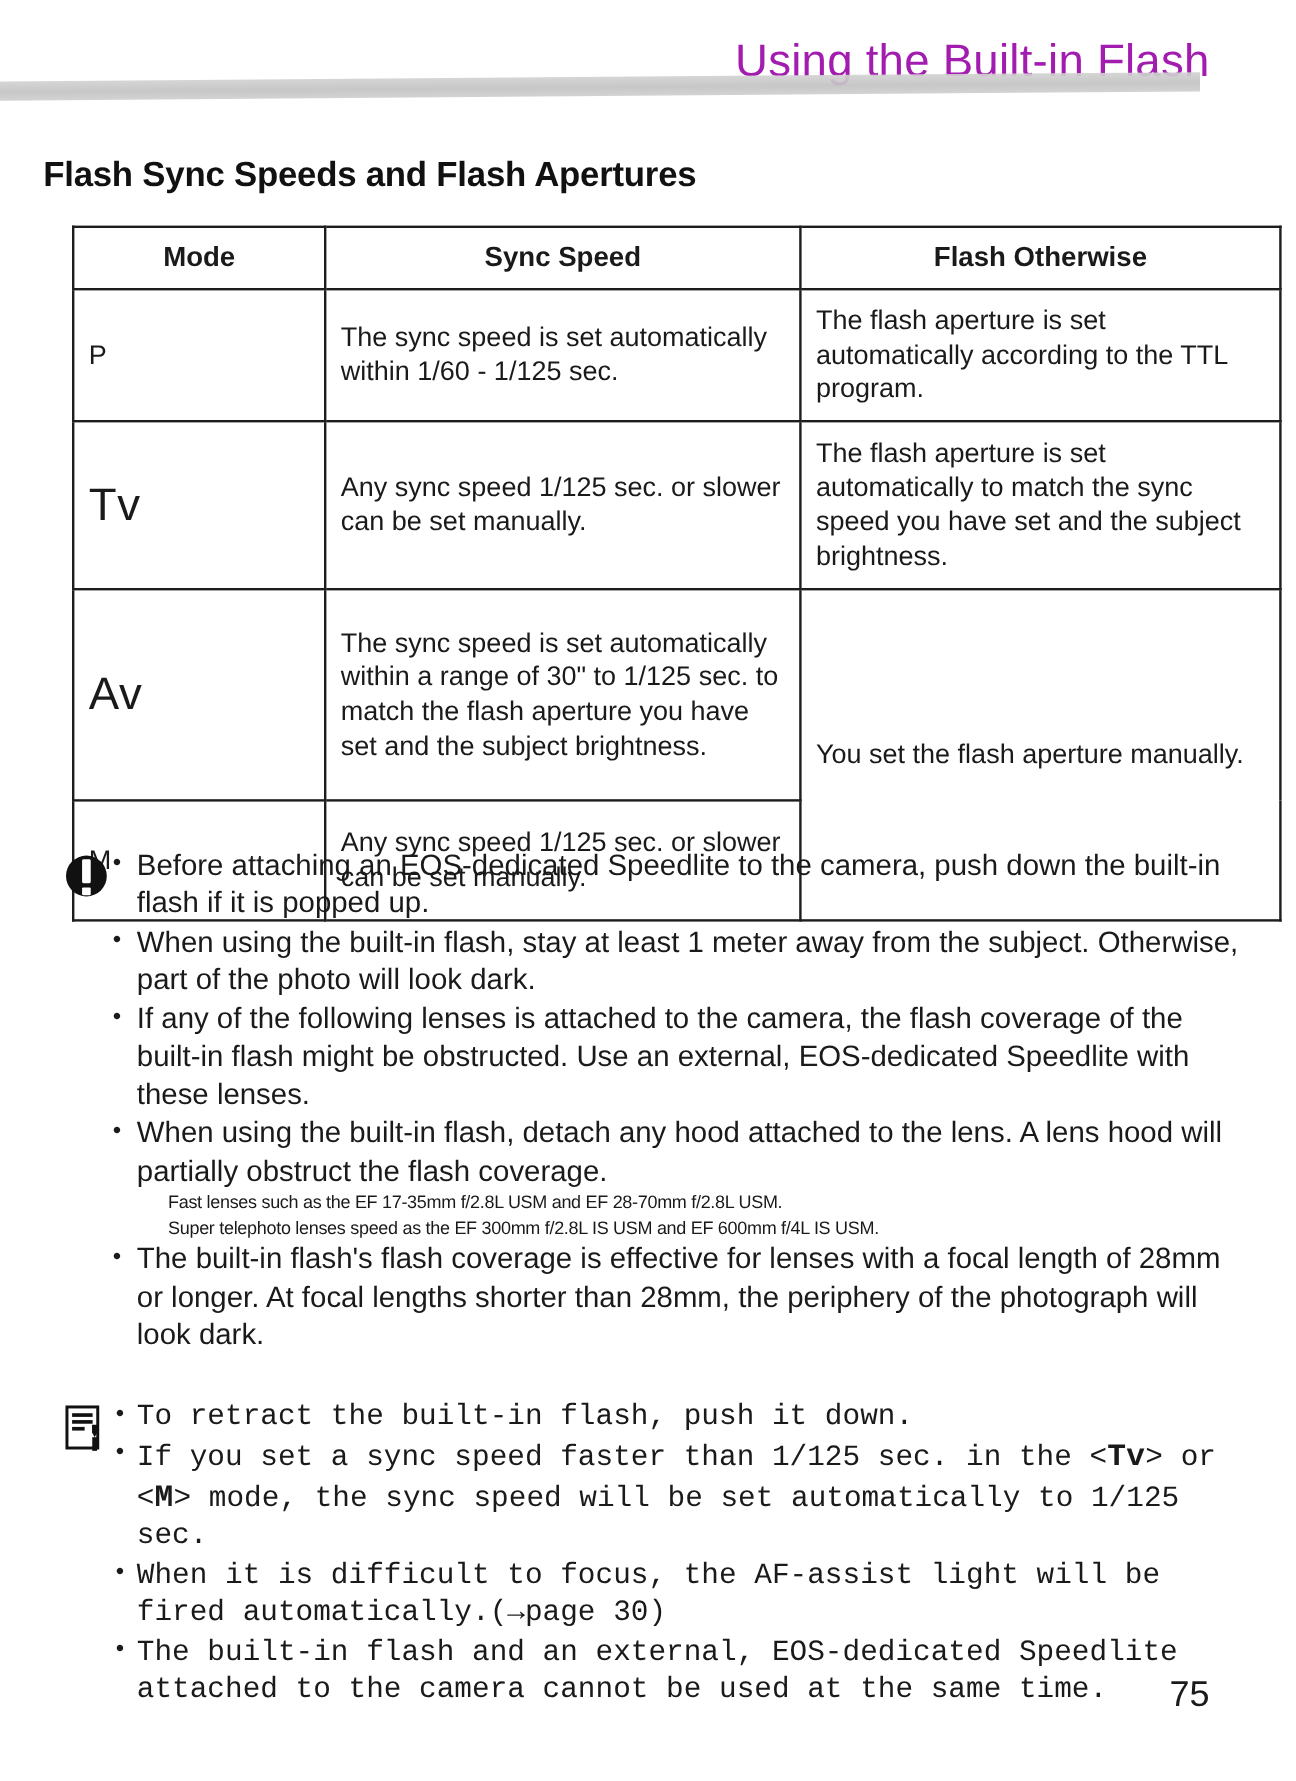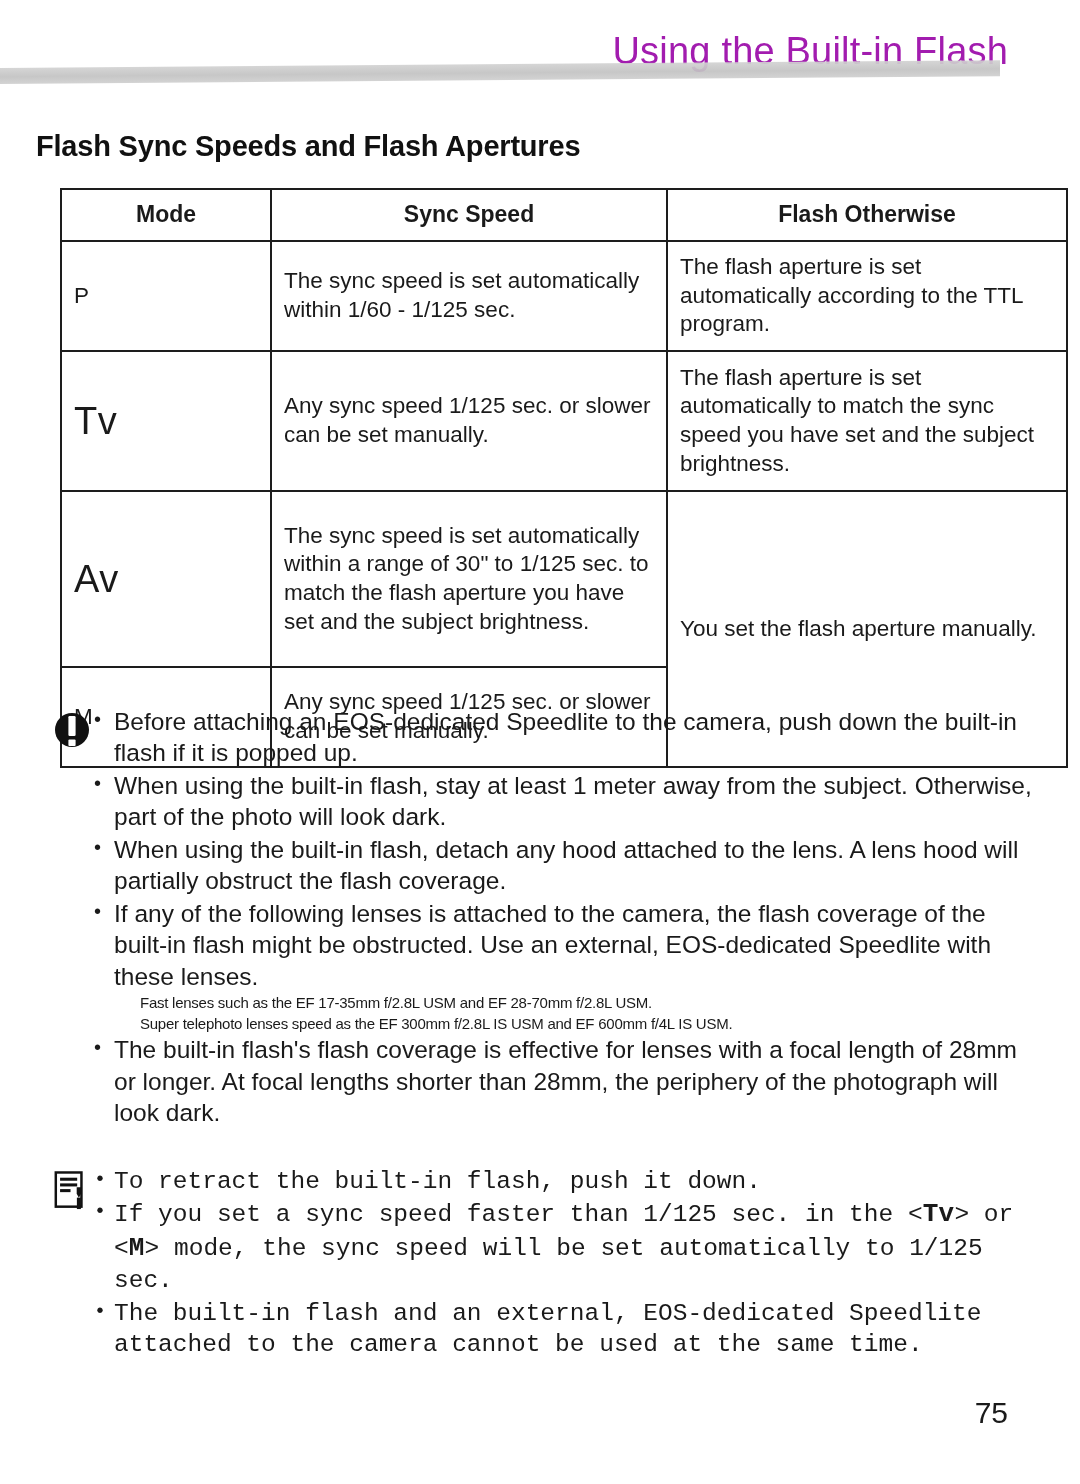--- a/index.html
+++ b/index.html
@@ -211,22 +211,22 @@
   <span class="note-icon">
     <svg viewBox="0 0 40 42" width="40" height="42" aria-hidden="true">
       <circle cx="20" cy="20" r="17" fill="#111111"></circle>
       <rect x="16.4" y="6" width="7.2" height="20" rx="1.2" fill="#ffffff"></rect>
       <rect x="16.4" y="29.5" width="7.2" height="6.5" rx="1" fill="#ffffff"></rect>
     </svg>
   </span>
   <ul class="note-list">
     <li>Before attaching an EOS-dedicated Speedlite to the camera, push down the built-in flash if it is popped up.</li>
     <li>When using the built-in flash, stay at least 1 meter away from the subject. Otherwise, part of the photo will look dark.</li>
+    <li>If any of the following lenses is attached to the camera, the flash coverage of the built-in flash might be obstructed. Use an external, EOS-dedicated Speedlite with these lenses.</li>
     <li>When using the built-in flash, detach any hood attached to the lens. A lens hood will partially obstruct the flash coverage.</li>
-    <li>If any of the following lenses is attached to the camera, the flash coverage of the built-in flash might be obstructed. Use an external, EOS-dedicated Speedlite with these lenses.</li>
     <li class="sub">Fast lenses such as the EF 17-35mm f/2.8L USM and EF 28-70mm f/2.8L USM.</li>
     <li class="sub">Super telephoto lenses speed as the EF 300mm f/2.8L IS USM and EF 600mm f/4L IS USM.</li>
     <li>The built-in flash's flash coverage is effective for lenses with a focal length of 28mm or longer. At focal lengths shorter than 28mm, the periphery of the photograph will look dark.</li>
   </ul>
 </div>
 
 <div class="note-block info">
   <span class="note-icon">
     <svg viewBox="0 0 40 44" width="38" height="42" aria-hidden="true">
       <rect x="4" y="2.5" width="27" height="36" fill="#ffffff" stroke="#111111" stroke-width="2.6"></rect>
@@ -235,17 +235,18 @@
       <rect x="8.5" y="20" width="11" height="3.2" fill="#111111"></rect>
       <path d="M26 18 L30.6 18 L30.6 25 L28.3 29 L26 25 Z" fill="#111111"></path>
       <rect x="26.2" y="29" width="4.2" height="12" fill="#111111"></rect>
     </svg>
   </span>
   <ul class="note-list">
     <li>To retract the built-in flash, push it down.</li>
     <li>
       <span>If you set a sync speed faster than 1/125 sec. in the &lt;</span><span class="mode-inline">Tv</span><span>&gt; or &lt;</span><span class="mode-inline">M</span><span>&gt; mode, the sync speed will be set automatically to 1/125 sec.</span>
     </li>
+    <li>When it is difficult to focus, the AF-assist light will be fired automatically.(→page 30)</li>
     <li>The built-in flash and an external, EOS-dedicated Speedlite attached to the camera cannot be used at the same time.</li>
   </ul>
 </div>
 
 <div class="page-number">75</div>
 
 </body></html>

